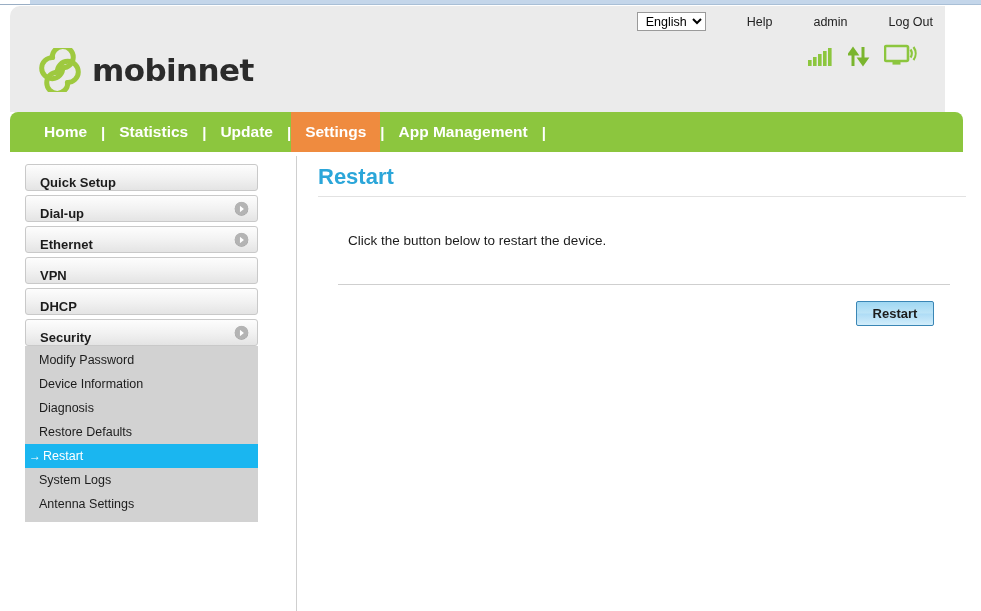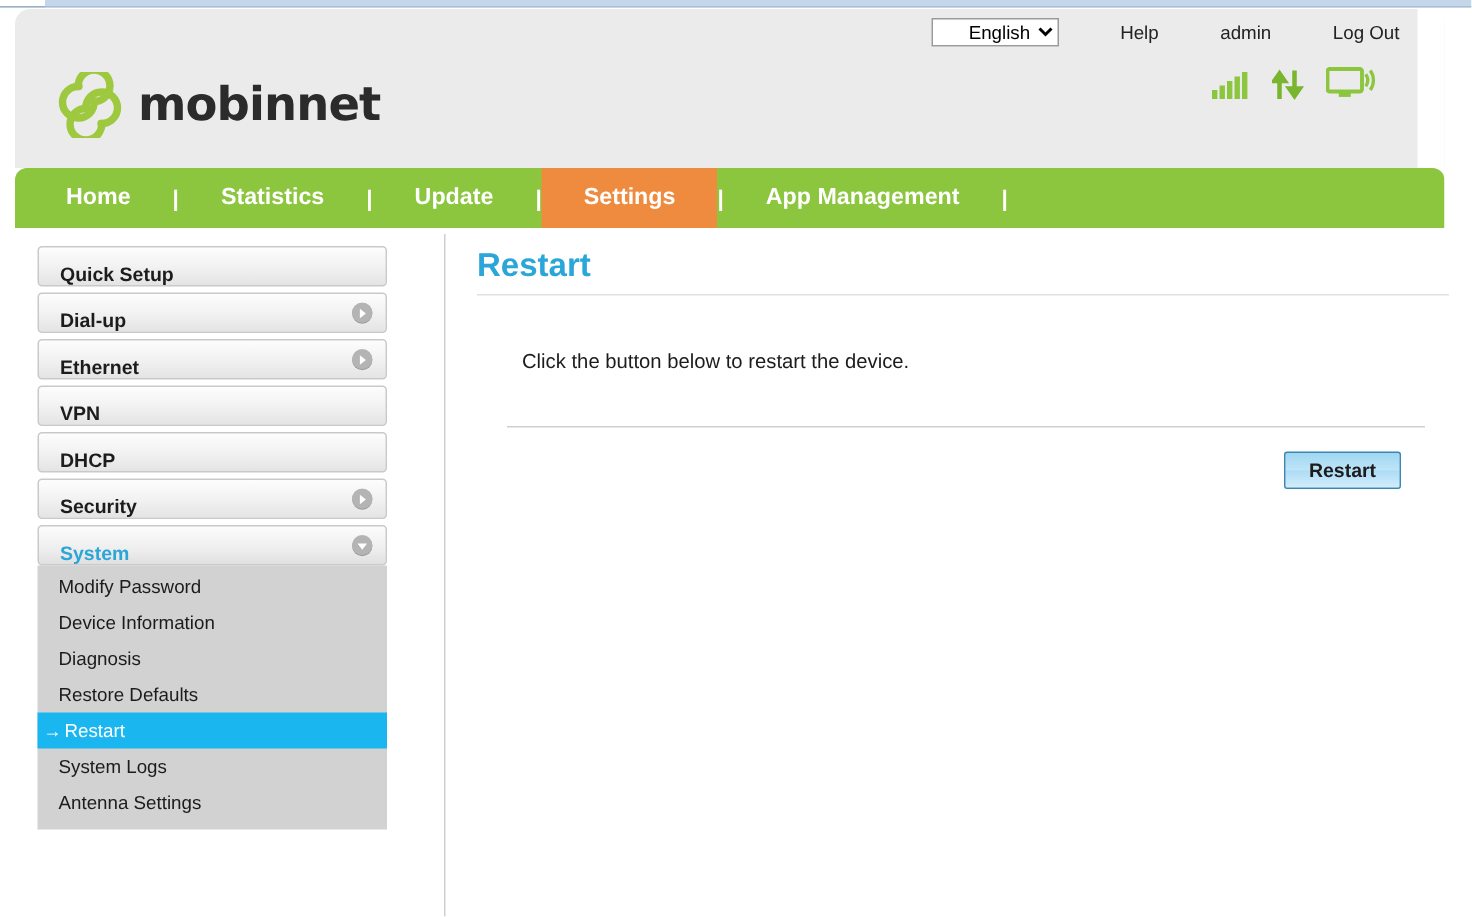--- a/index.html
+++ b/index.html
@@ -53,21 +53,21 @@
     right: 30px; top: 6px;
     display: flex;
     align-items: center;
     gap: 9px;
     font-size: 12.5px;
     color: #222;
   }
   #lang-select {
     font-family: "Liberation Sans", sans-serif;
     font-size: 12.5px;
-    padding: 1px 2px 1px 20px;
+    padding: 1px 2px 1px 4px;
     border: 1px solid #9a9a9a;
     background: #ffffff;
     color: #000;
     border-radius: 0;
     height: 19px;
     line-height: 16px;
   }
   .topnav-link {
     color: #222;
     text-decoration: none;
@@ -109,21 +109,21 @@
     width: 953px; height: 40px;
     background: #8cc63e;
     border-radius: 8px 8px 0 0;
     display: flex;
     align-items: stretch;
     overflow: hidden;
   }
   .nav-item {
     display: flex;
     align-items: center;
-    padding: 0 28px;
+    padding: 0 14px;
     color: #ffffff;
     font-size: 15.5px;
     font-weight: bold;
     cursor: pointer;
     white-space: nowrap;
   }
   .nav-item:first-child { padding-left: 34px; }
   .nav-item.active { background: #ef8b3f; }
   .nav-sep {
     display: flex;
@@ -361,28 +361,20 @@
 
   <div class="side-item">
     <span class="side-item-label">Security</span>
     <svg class="side-chevron" viewBox="0 0 16 16">
       <circle cx="8" cy="8" r="7.2" fill="#9a9a9a"></circle>
         <circle cx="8" cy="7.4" r="7.2" fill="#b4b4b4"></circle>
       <path d="M6.3 4.6 L10.6 8 L6.3 11.4 Z" fill="#ffffff"></path>
     </svg>
   </div>
 
-  <div class="side-item expanded">
-    <span class="side-item-label">System</span>
-    <svg class="side-chevron" viewBox="0 0 16 16">
-      <circle cx="8" cy="8" r="7.2" fill="#9a9a9a"></circle>
-        <circle cx="8" cy="7.4" r="7.2" fill="#b4b4b4"></circle>
-      <path d="M4.6 6.3 L11.4 6.3 L8 10.6 Z" fill="#ffffff"></path>
-    </svg>
-  </div>
 
   <div id="submenu">
     <div class="sub-item">
       <span>Modify Password</span>
     </div>
     <div class="sub-item">
       <span>Device Information</span>
     </div>
     <div class="sub-item">
       <span>Diagnosis</span>

